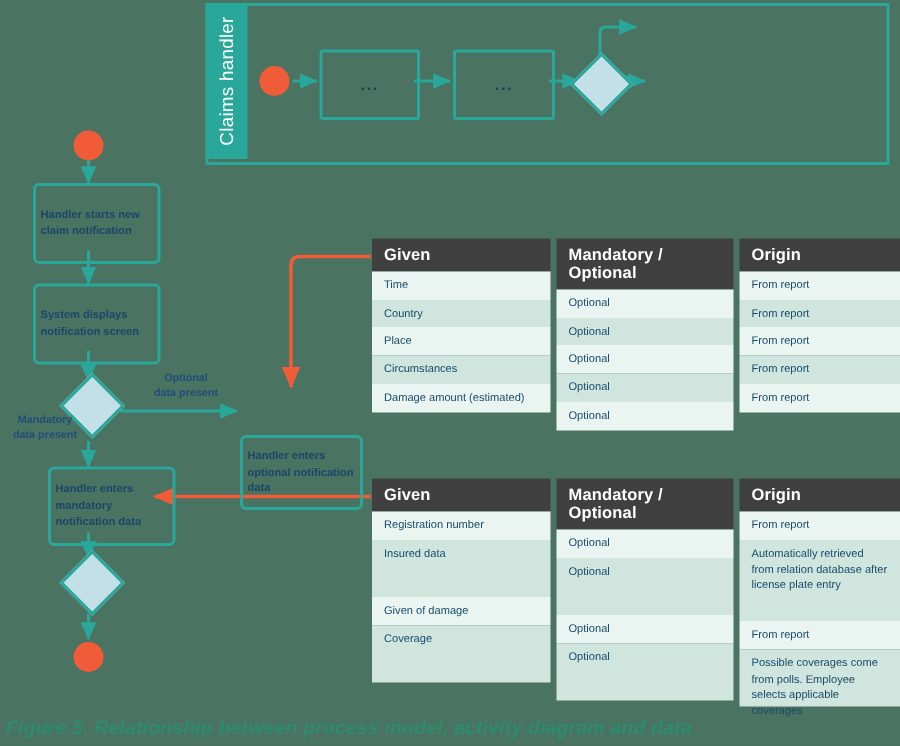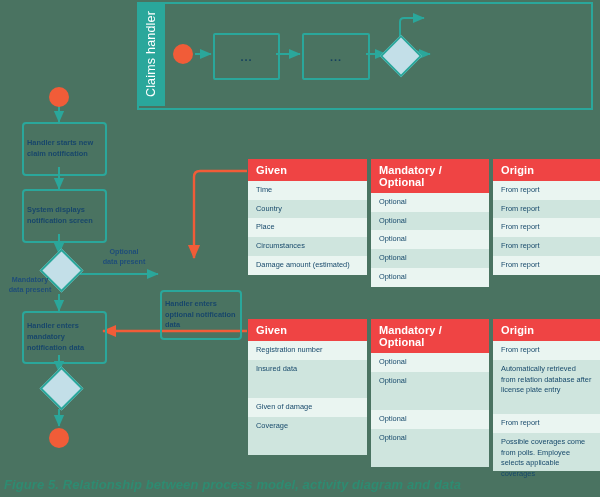--- a/index.html
+++ b/index.html
@@ -53,21 +53,21 @@
   
   .elabel{
     position:absolute;color:#1f4e79;font-size:7.2px;font-weight:700;
     line-height:1.4;text-align:center;
   }
 
   
   .tbl{position:absolute;display:flex;gap:4px;}
   .tcol{display:flex;flex-direction:column;gap:0;}
   .th{
-    background:#ef4444;color:#fff;font-size:11px;font-weight:700;
+    background:#404040;color:#fff;font-size:11px;font-weight:700;
     padding:5px 8px;box-sizing:border-box;letter-spacing:.1px;
   }
   .td{
     background:#eaf5f1;color:#17496b;font-size:7.4px;
     padding:4px 8px;box-sizing:border-box;line-height:1.45;
   }
   .td.alt{background:#cfe5de;}
 
   
   .caption{
@@ -125,21 +125,21 @@
 <div class="circle" style="left:49px;top:87px;width:20px;height:20px;"></div>
 
 <div class="abox" style="left:22px;top:122px;width:75px;height:46px;">Handler starts new claim notification</div>
 
 <div class="abox" style="left:22px;top:189px;width:75px;height:46px;">System displays notification screen</div>
 
 <div class="diamond" style="left:46px;top:255px;width:27px;height:27px;"></div>
 
 <div class="abox" style="left:160px;top:252px;width:72px;height:42px;margin-top:38px;">Handler enters optional notification data</div>
 
-<div class="abox" style="left:22px;top:311px;width:75px;height:45px;">Handler enters mandatory notification data</div>
+<div class="abox" style="left:32px;top:311px;width:75px;height:45px;">Handler enters mandatory notification data</div>
 
 <div class="diamond" style="left:46px;top:373px;width:27px;height:27px;"></div>
 
 <div class="circle" style="left:49px;top:428px;width:20px;height:20px;"></div>
 
 <div class="elabel" style="left:93px;top:247px;width:62px;">
   <div>Optional</div>
   <div>data present</div>
 </div>
 

